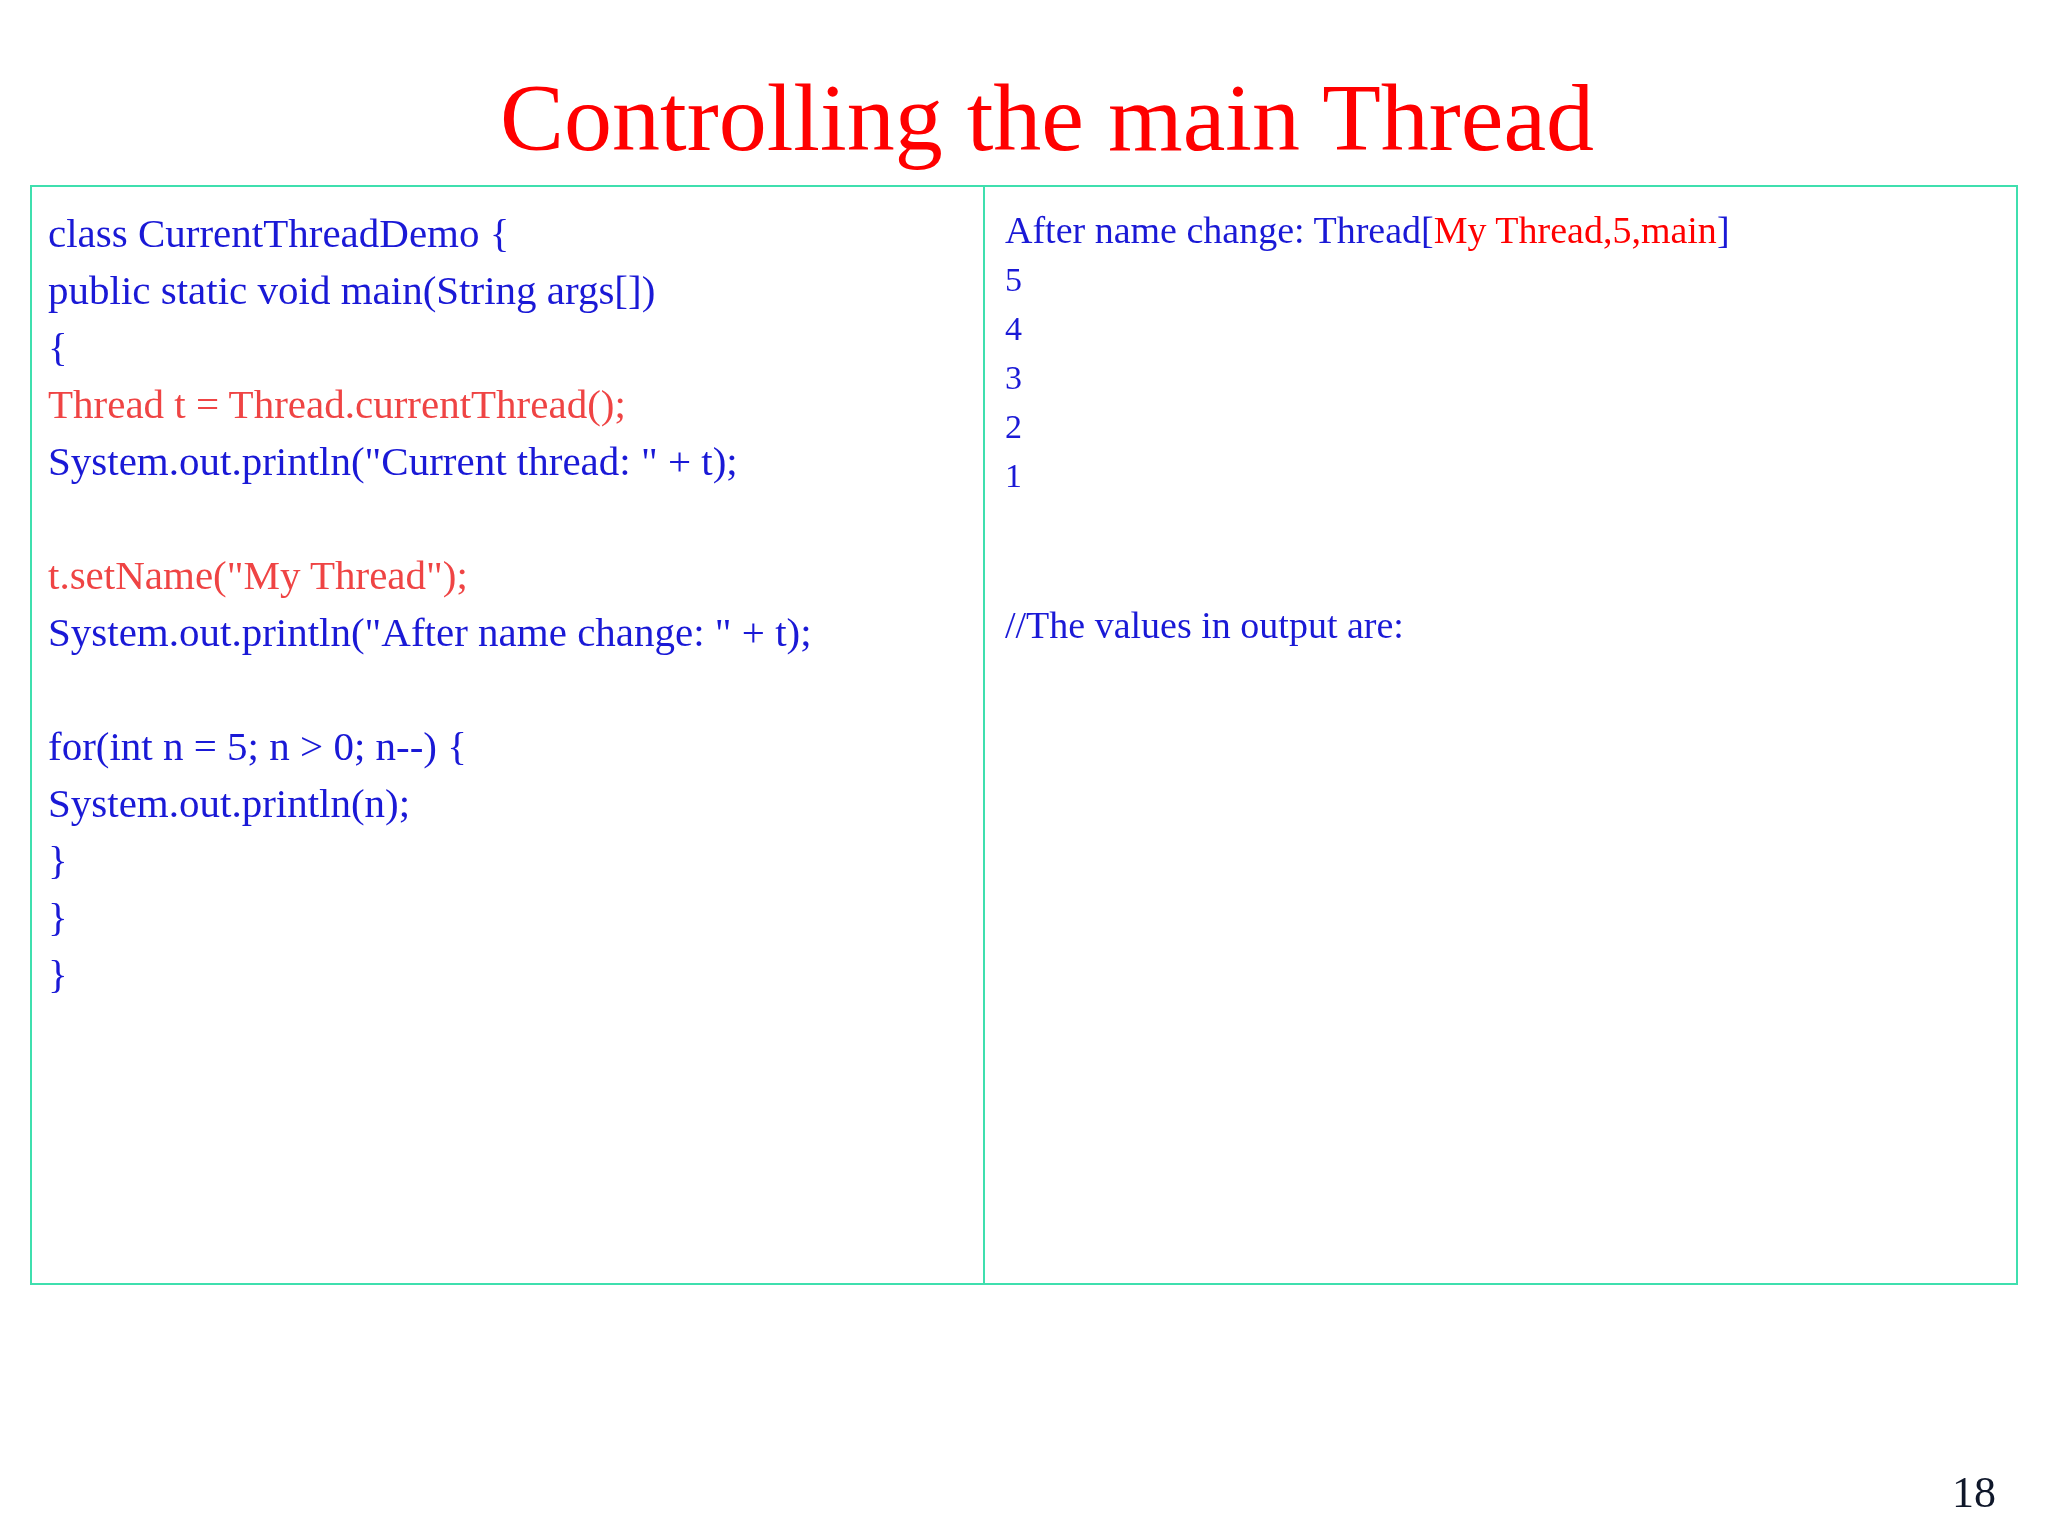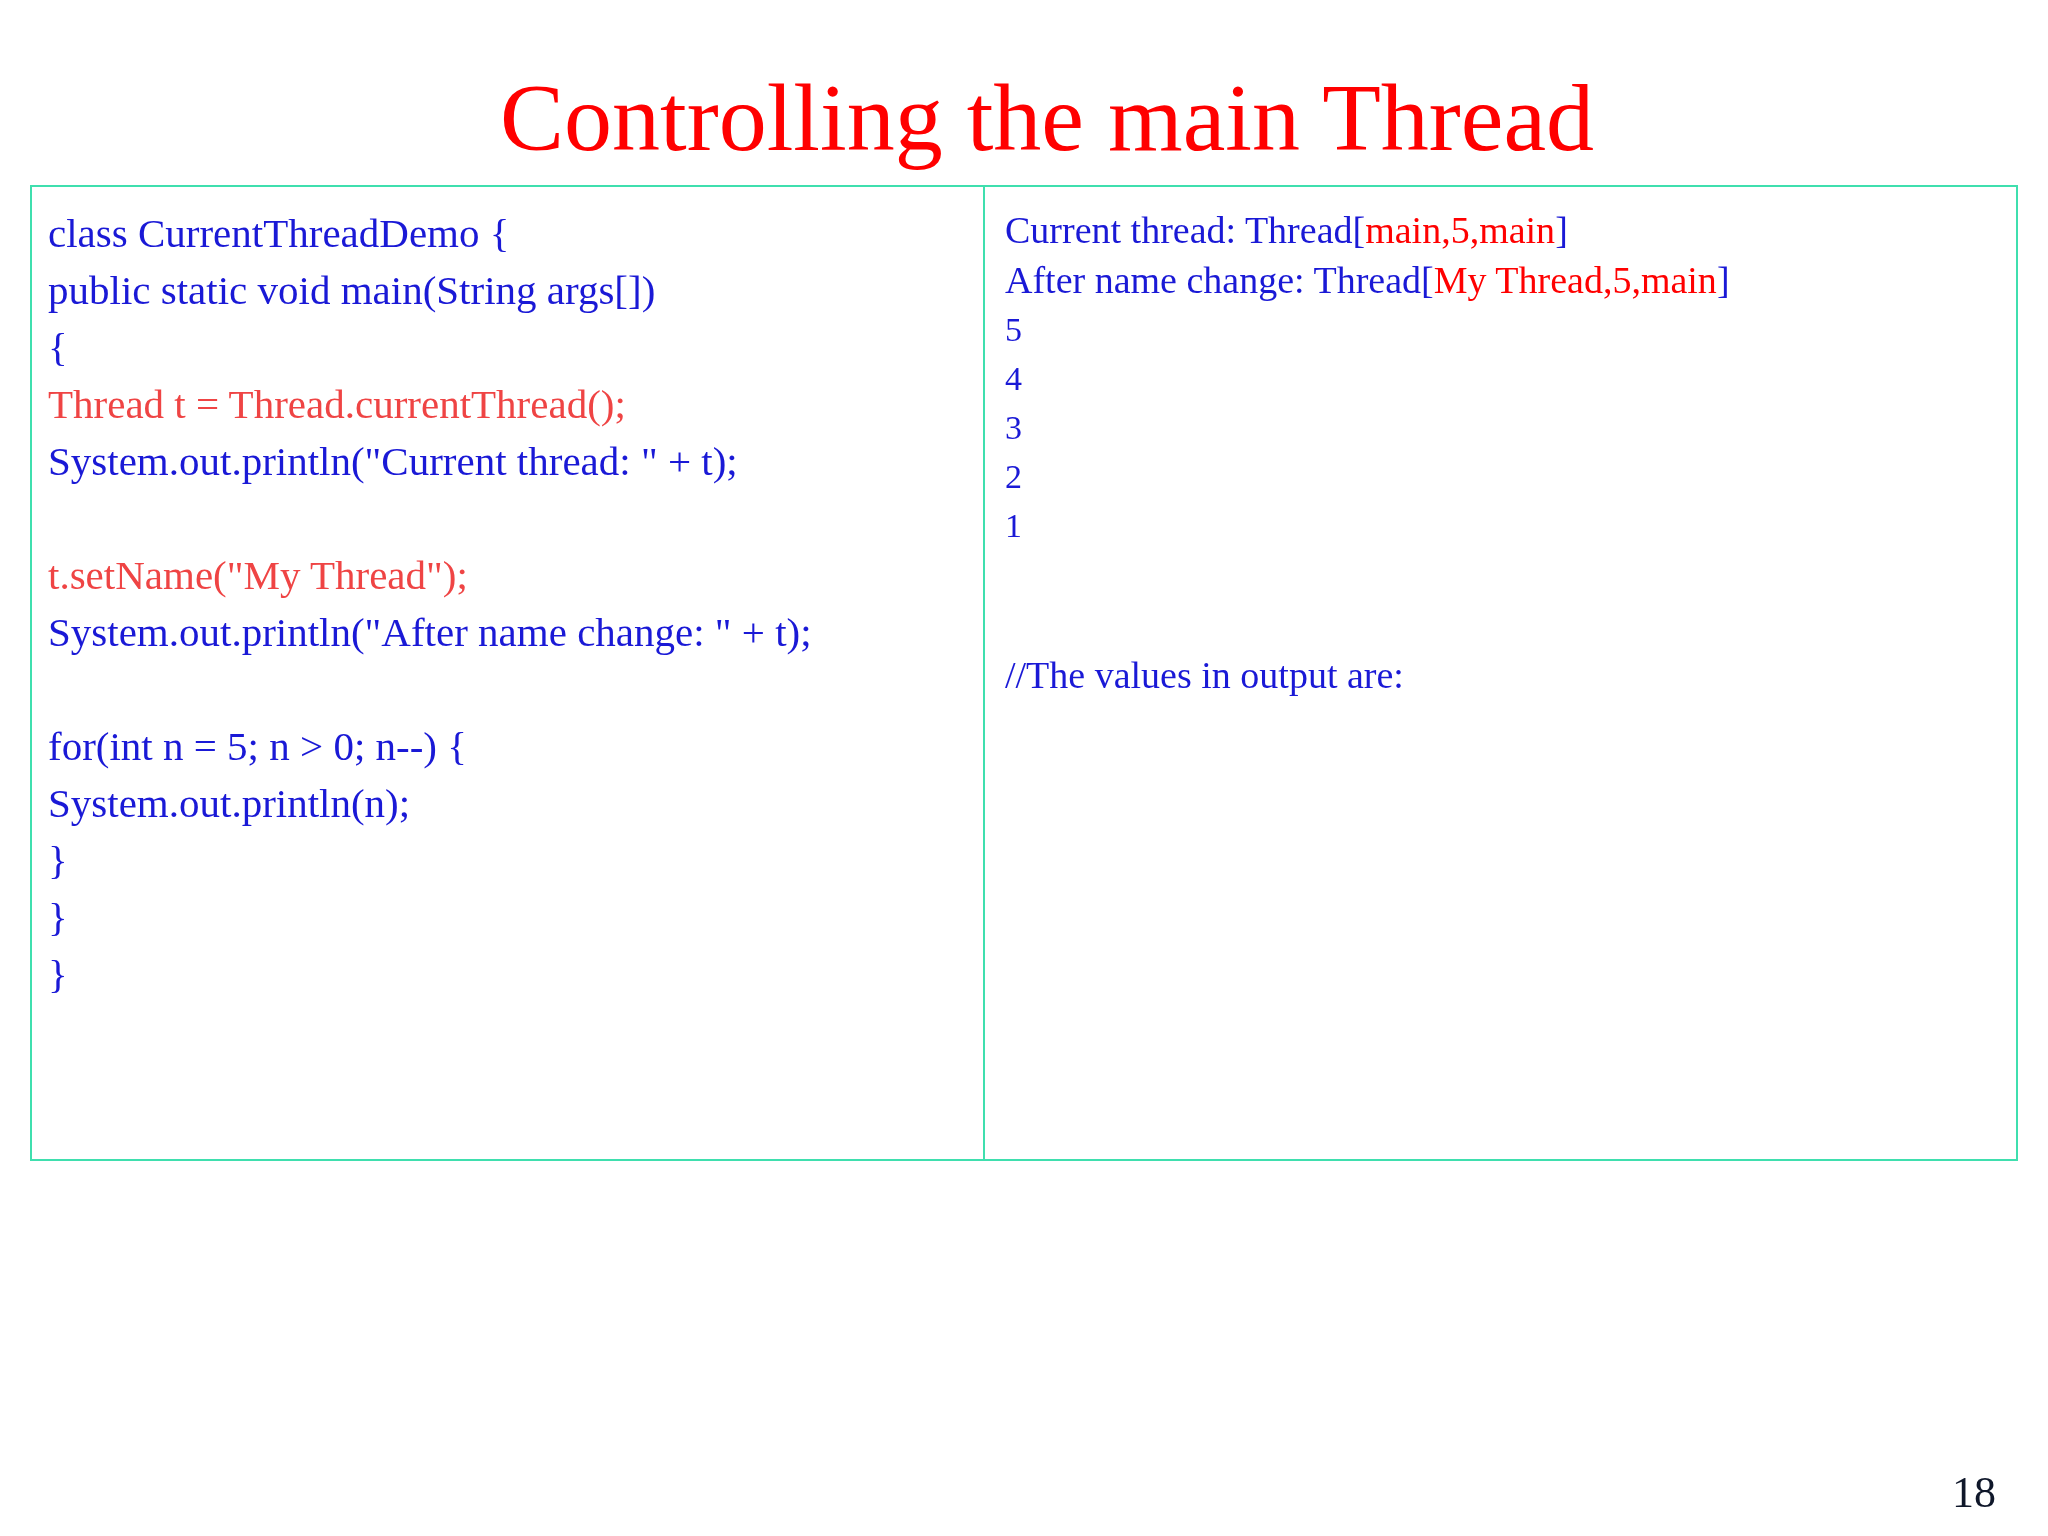--- a/index.html
+++ b/index.html
@@ -30,21 +30,21 @@
     white-space: nowrap;
     padding-left: 23px;
   }
 
   
   .content-table {
     position: absolute;
     left: 30px;
     top: 185px;
     width: 1988px;
-    height: 976px;
+    height: 1100px;
     border: 2px solid #3fdfae;
     box-sizing: border-box;
     display: flex;
   }
   .code-cell {
     width: 953px;
     box-sizing: border-box;
     border-right: 2px solid #3fdfae;
     padding: 18px 0 0 16px;
   }
@@ -117,21 +117,20 @@
     <div class="code-line">for(int n = 5; n &gt; 0; n--) {</div>
     <div class="code-line">System.out.println(n);</div>
     <div class="code-line">}</div>
     <div class="code-line">}</div>
     <div class="code-line">}</div>
   </div>
 
   <div class="output-cell">
 
 
-    <div class="out-line"><span class="blue">Current thread: Thread[</span><span class="red">main,5,main</span><span class="blue">]</span></div>
 
     <div class="out-line"><span class="blue">After name change: Thread[</span><span class="red">My Thread,5,main</span><span class="blue">]</span></div>
 
     <div class="out-line num">5</div>
     <div class="out-line num">4</div>
     <div class="out-line num">3</div>
     <div class="out-line num">2</div>
     <div class="out-line num">1</div>
 
     <div class="out-line blank">&nbsp;</div>

